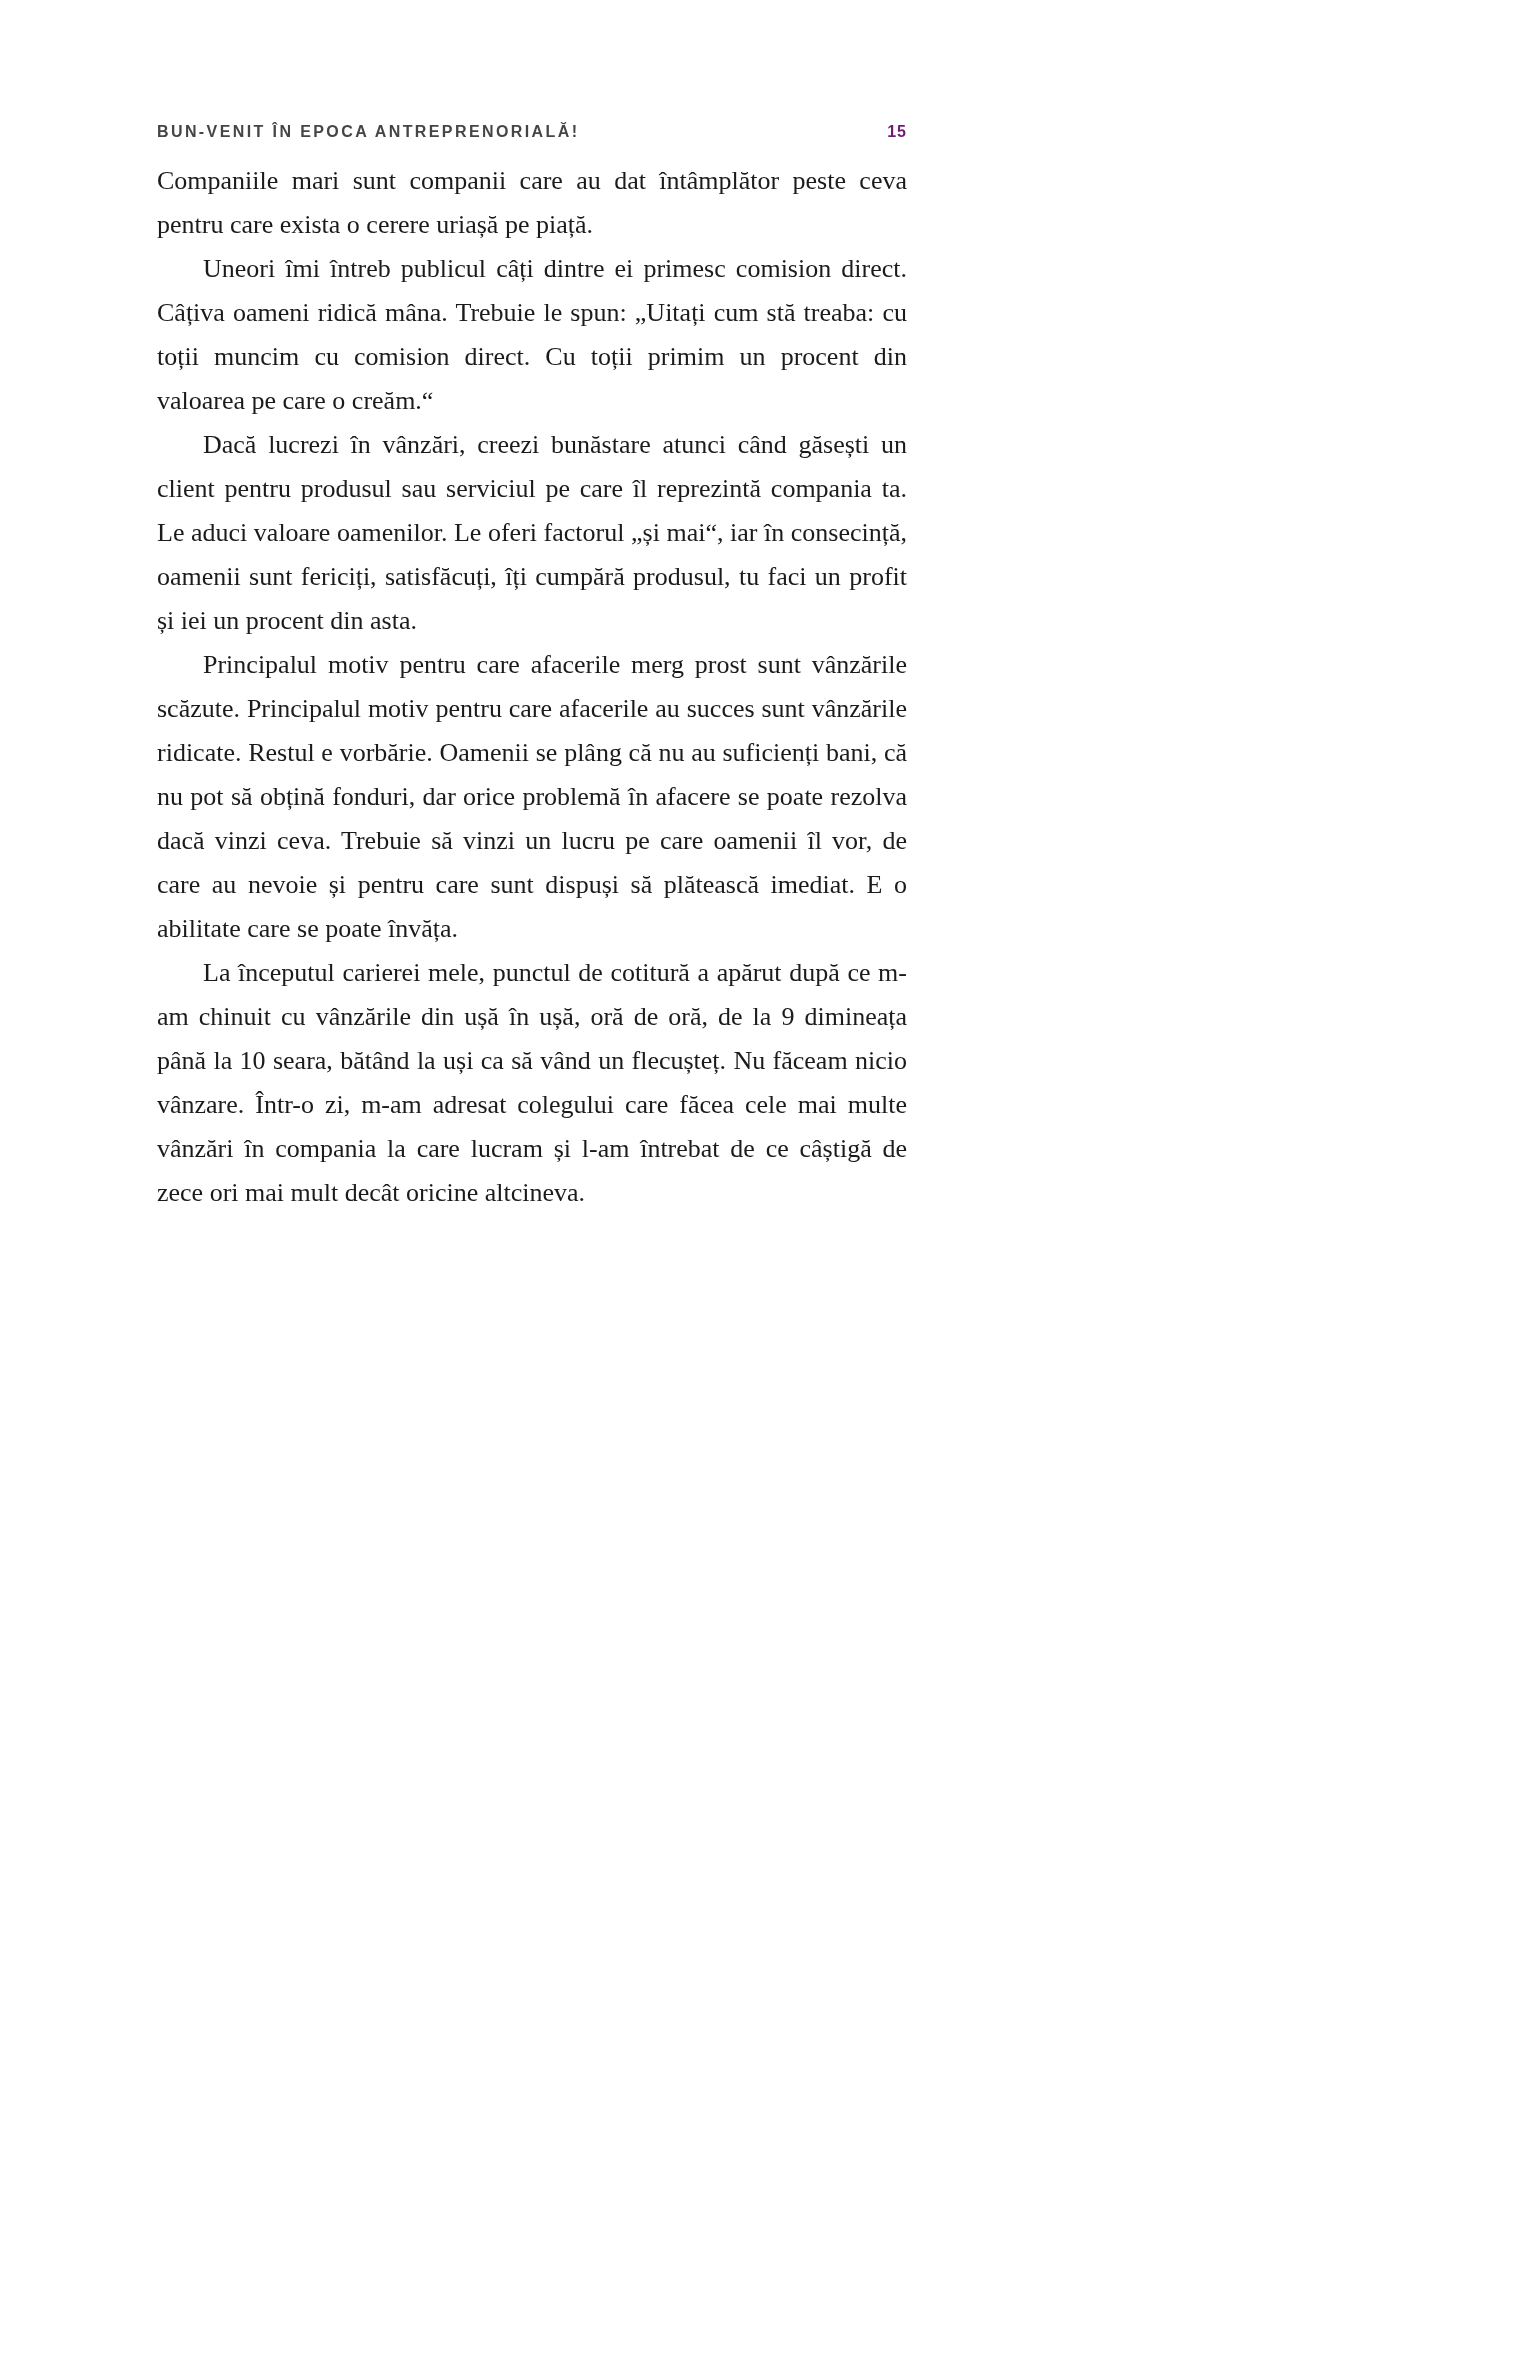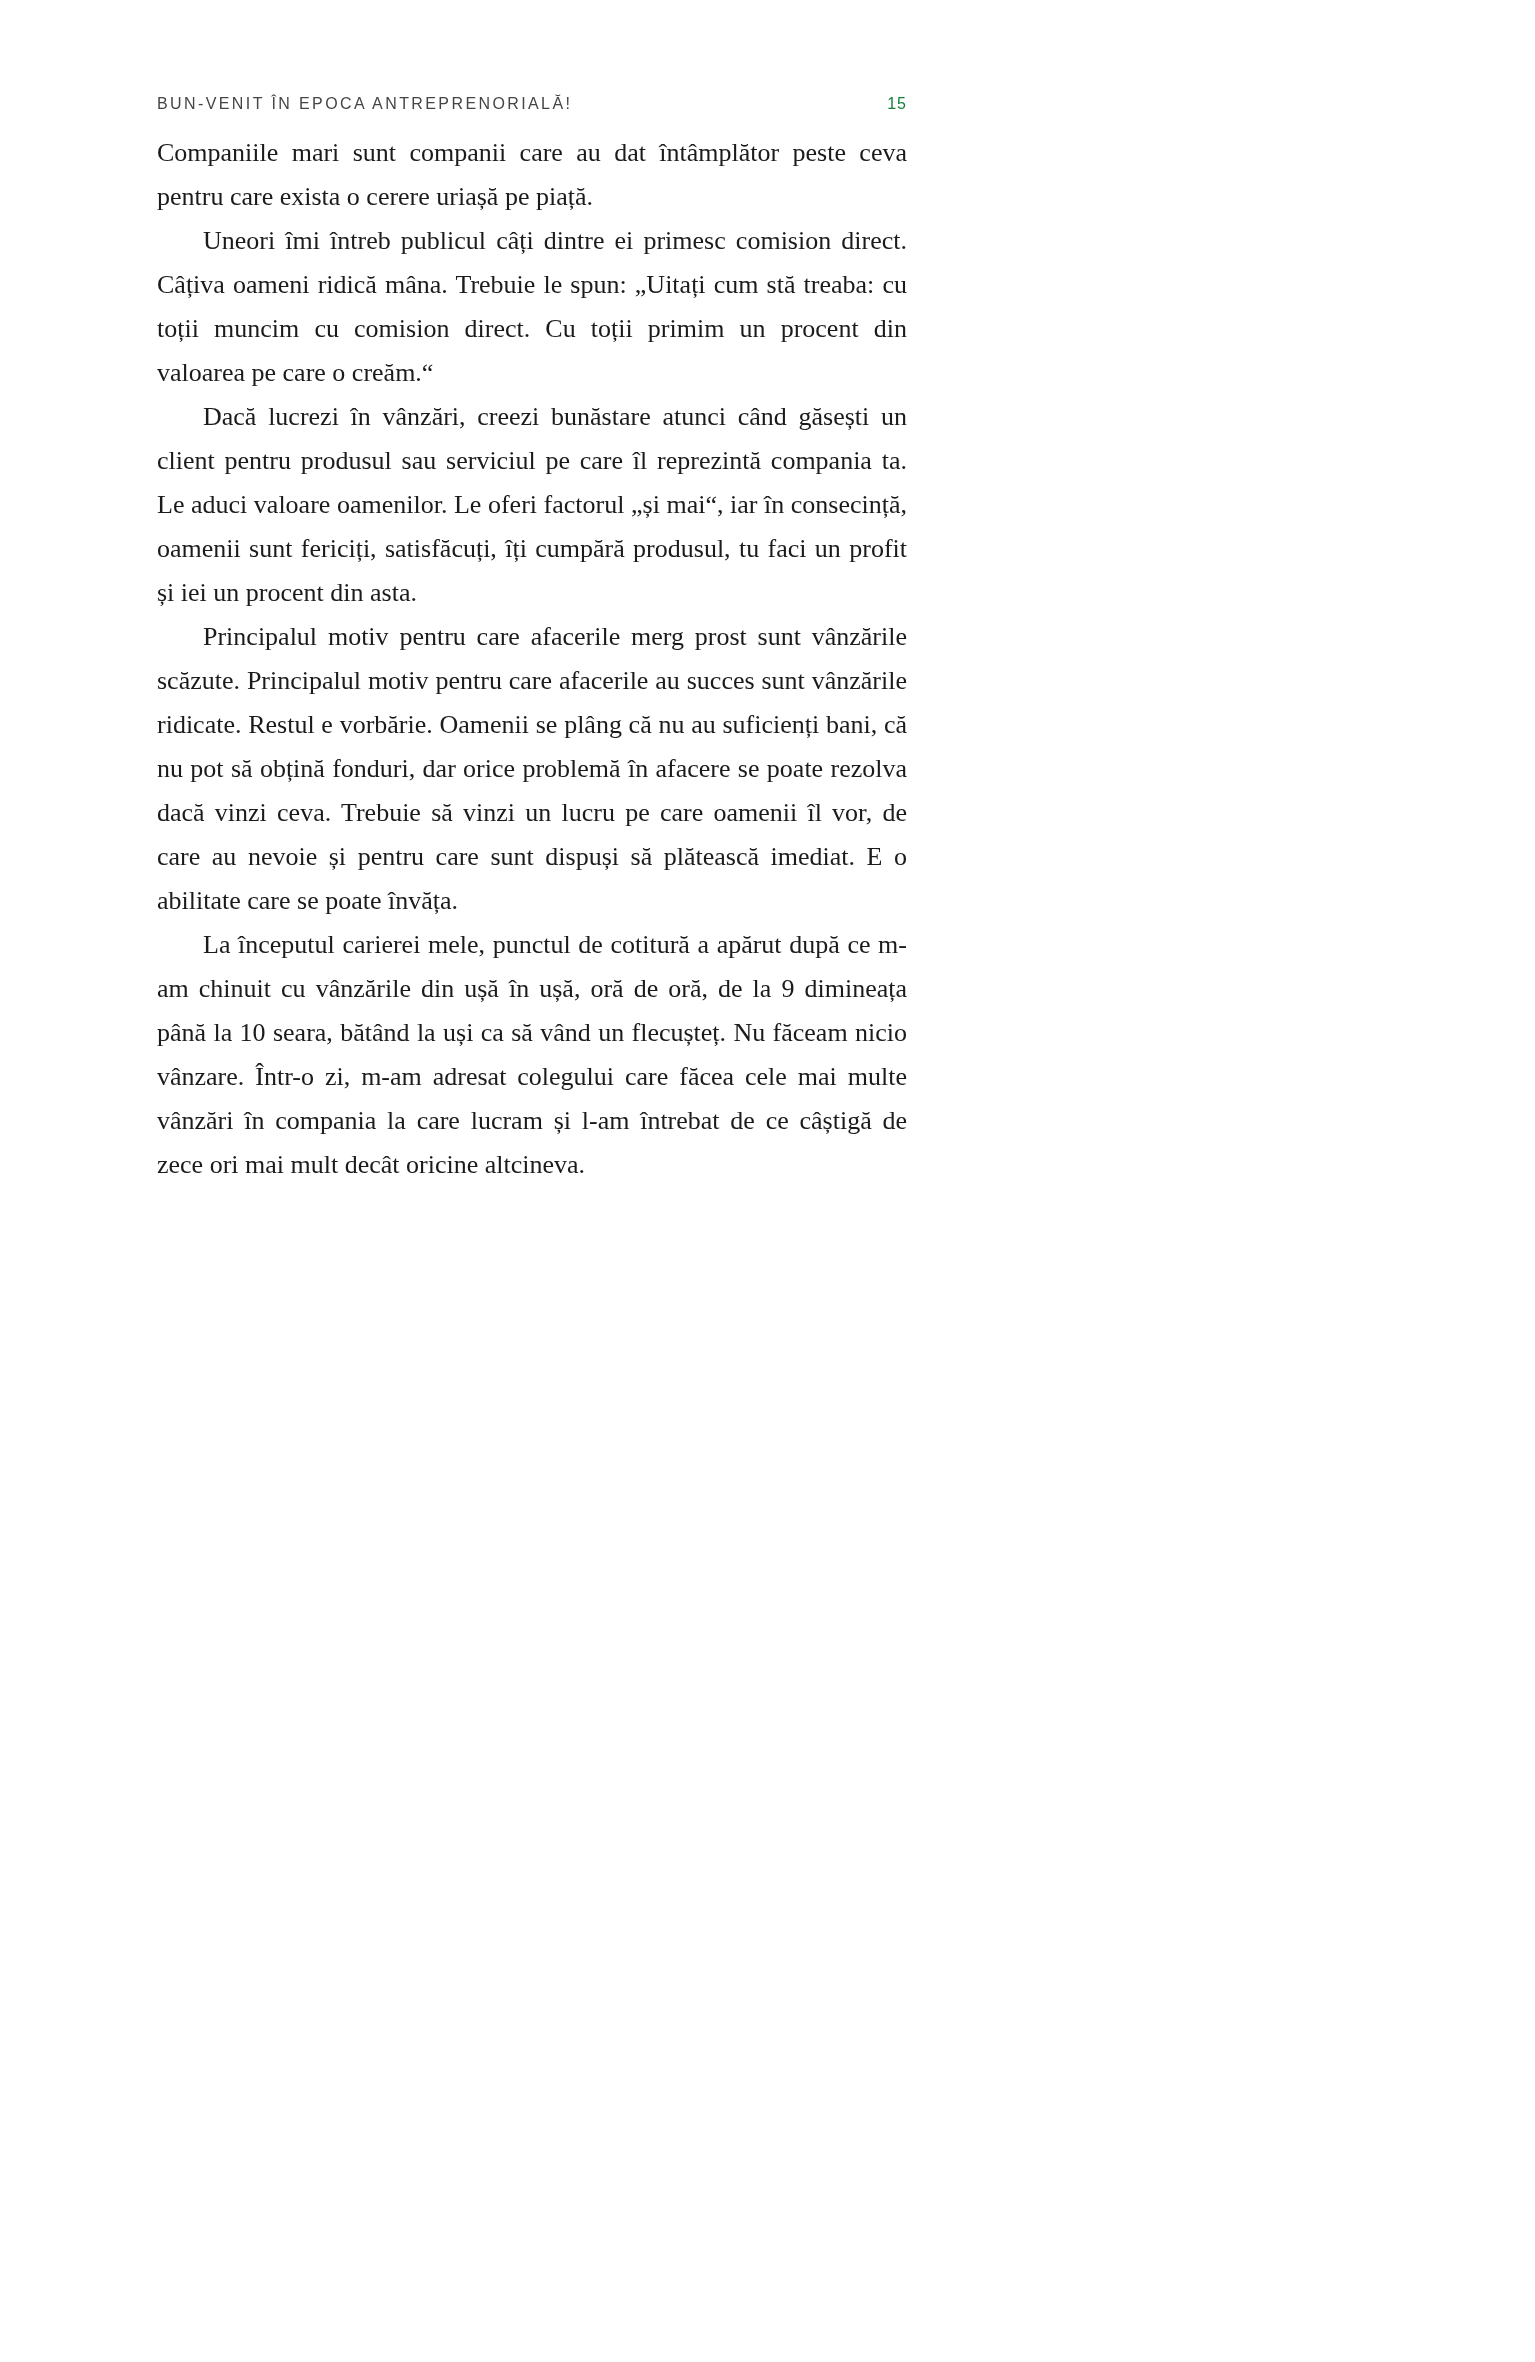--- a/index.html
+++ b/index.html
@@ -19,28 +19,29 @@
     left: 157px;
     top: 95px;
     width: 750px;
   }
   .running-header {
     display: flex;
     justify-content: space-between;
     align-items: baseline;
     font-family: "Liberation Sans", sans-serif;
     font-size: 16px;
-    font-weight: 400;
+    font-weight: 700;
     letter-spacing: 2.4px;
     color: #454545;
     text-transform: uppercase;
+    margin-top: 28px;
   }
   .rh-page {
     letter-spacing: 1px;
-    color: #15803d;
+    color: #701a75;
   }
   .body-text {
     margin-top: 18px;
     font-family: "Liberation Serif", "DejaVu Serif", serif;
     font-size: 26px;
     line-height: 44px;
     color: #1b1b1b;
     text-align: justify;
     hyphens: auto;
     -webkit-hyphens: auto;

